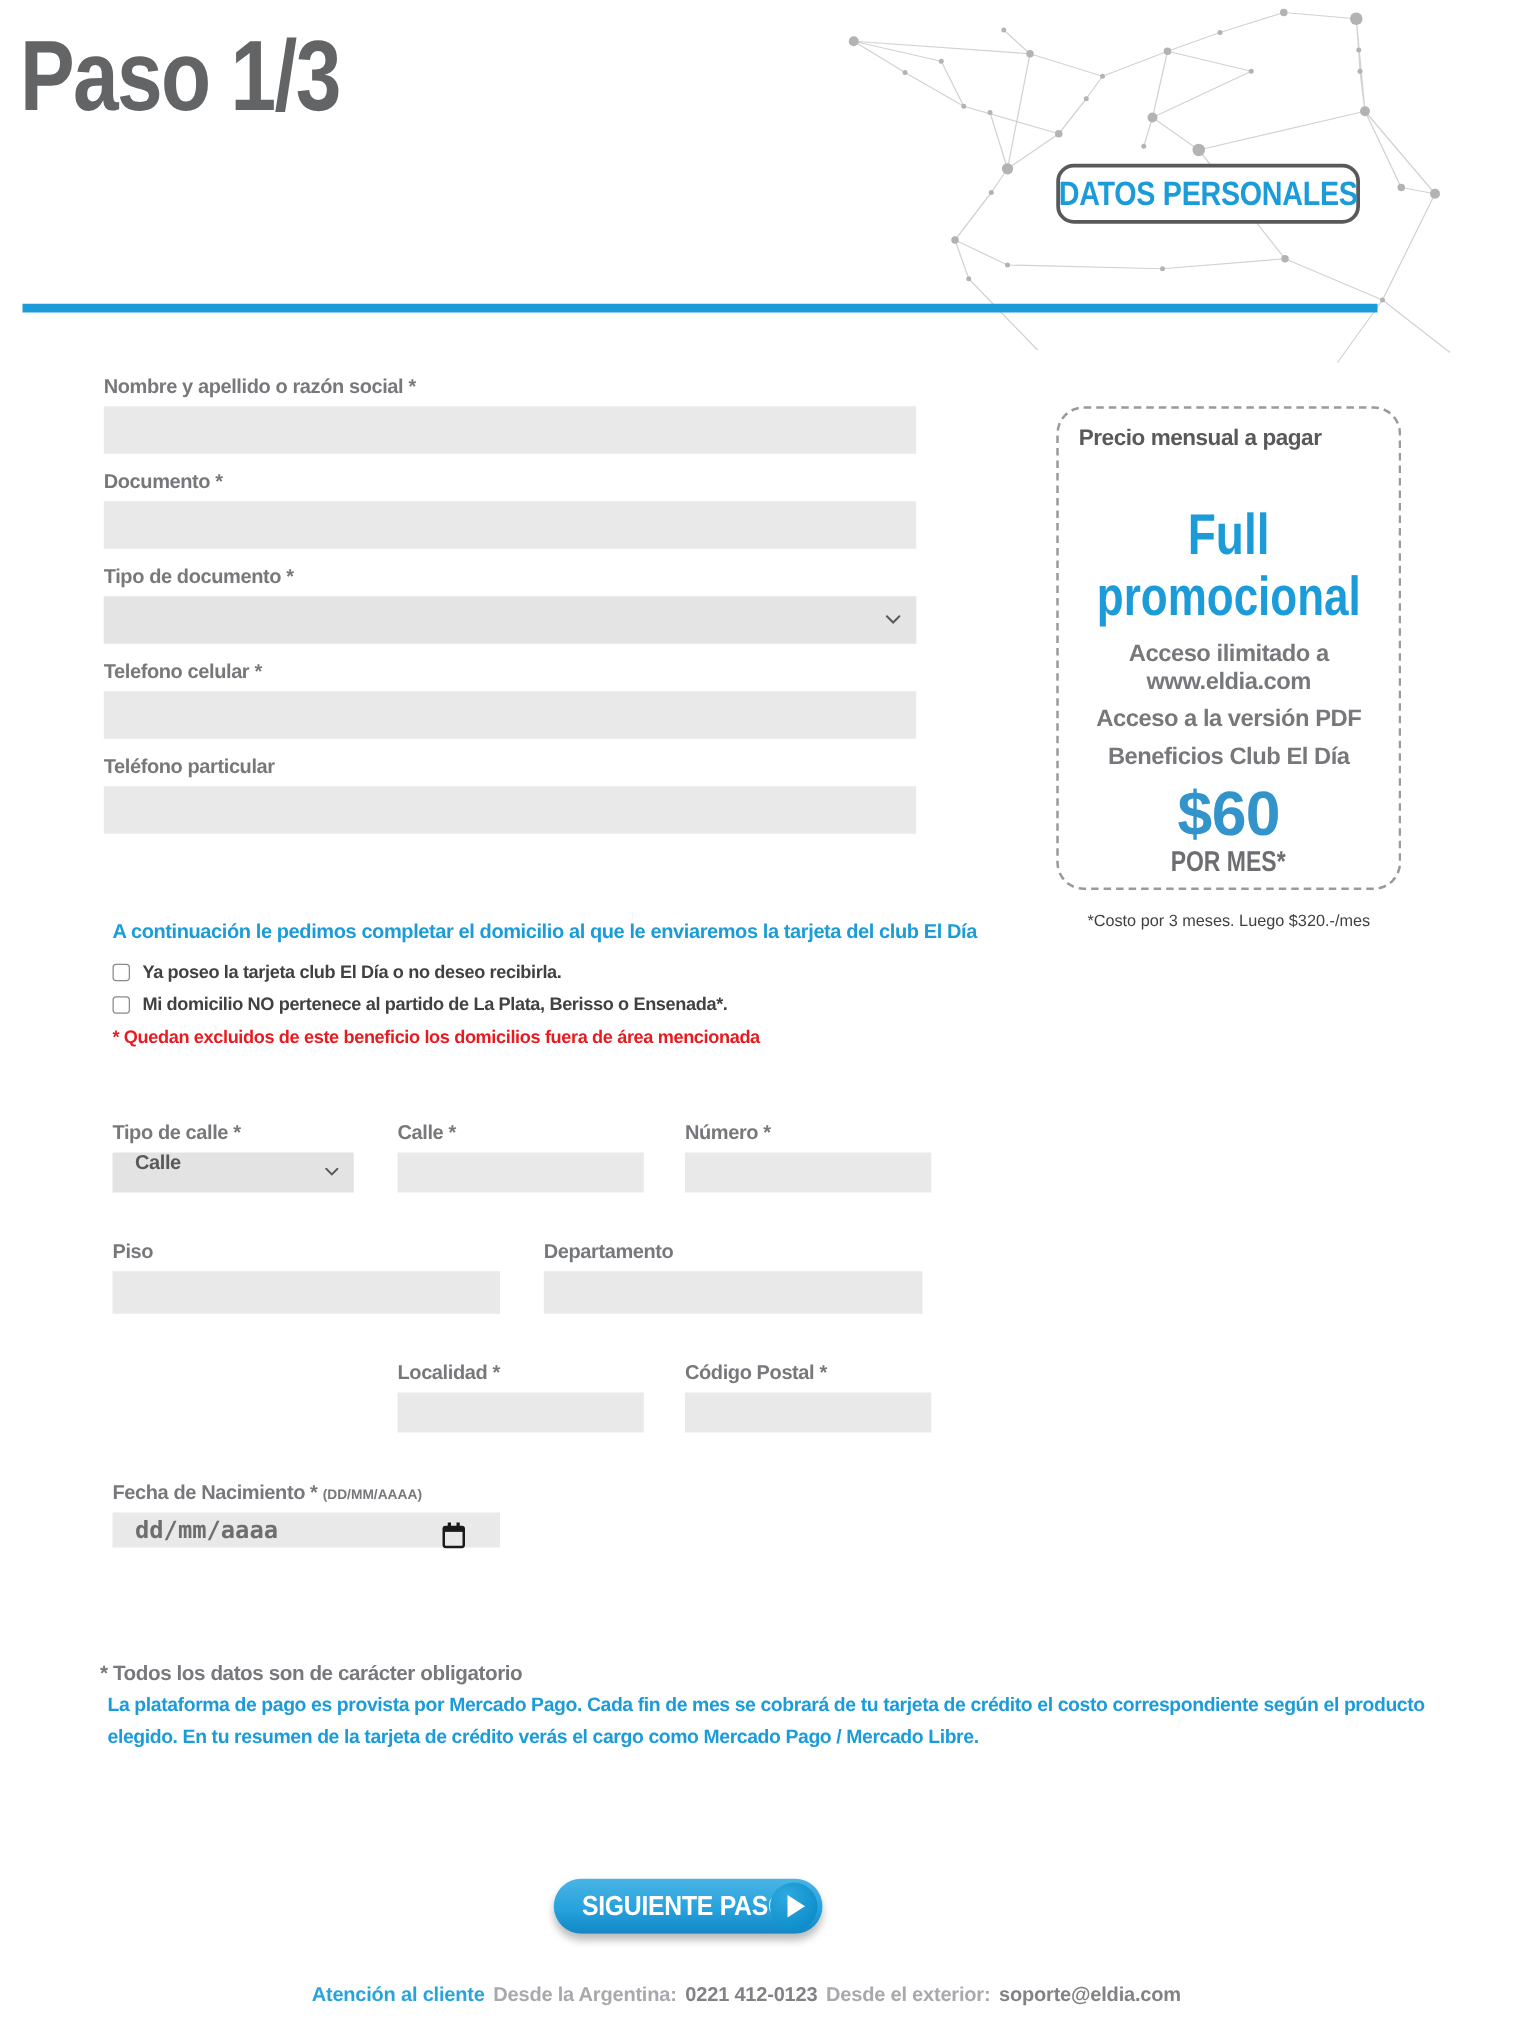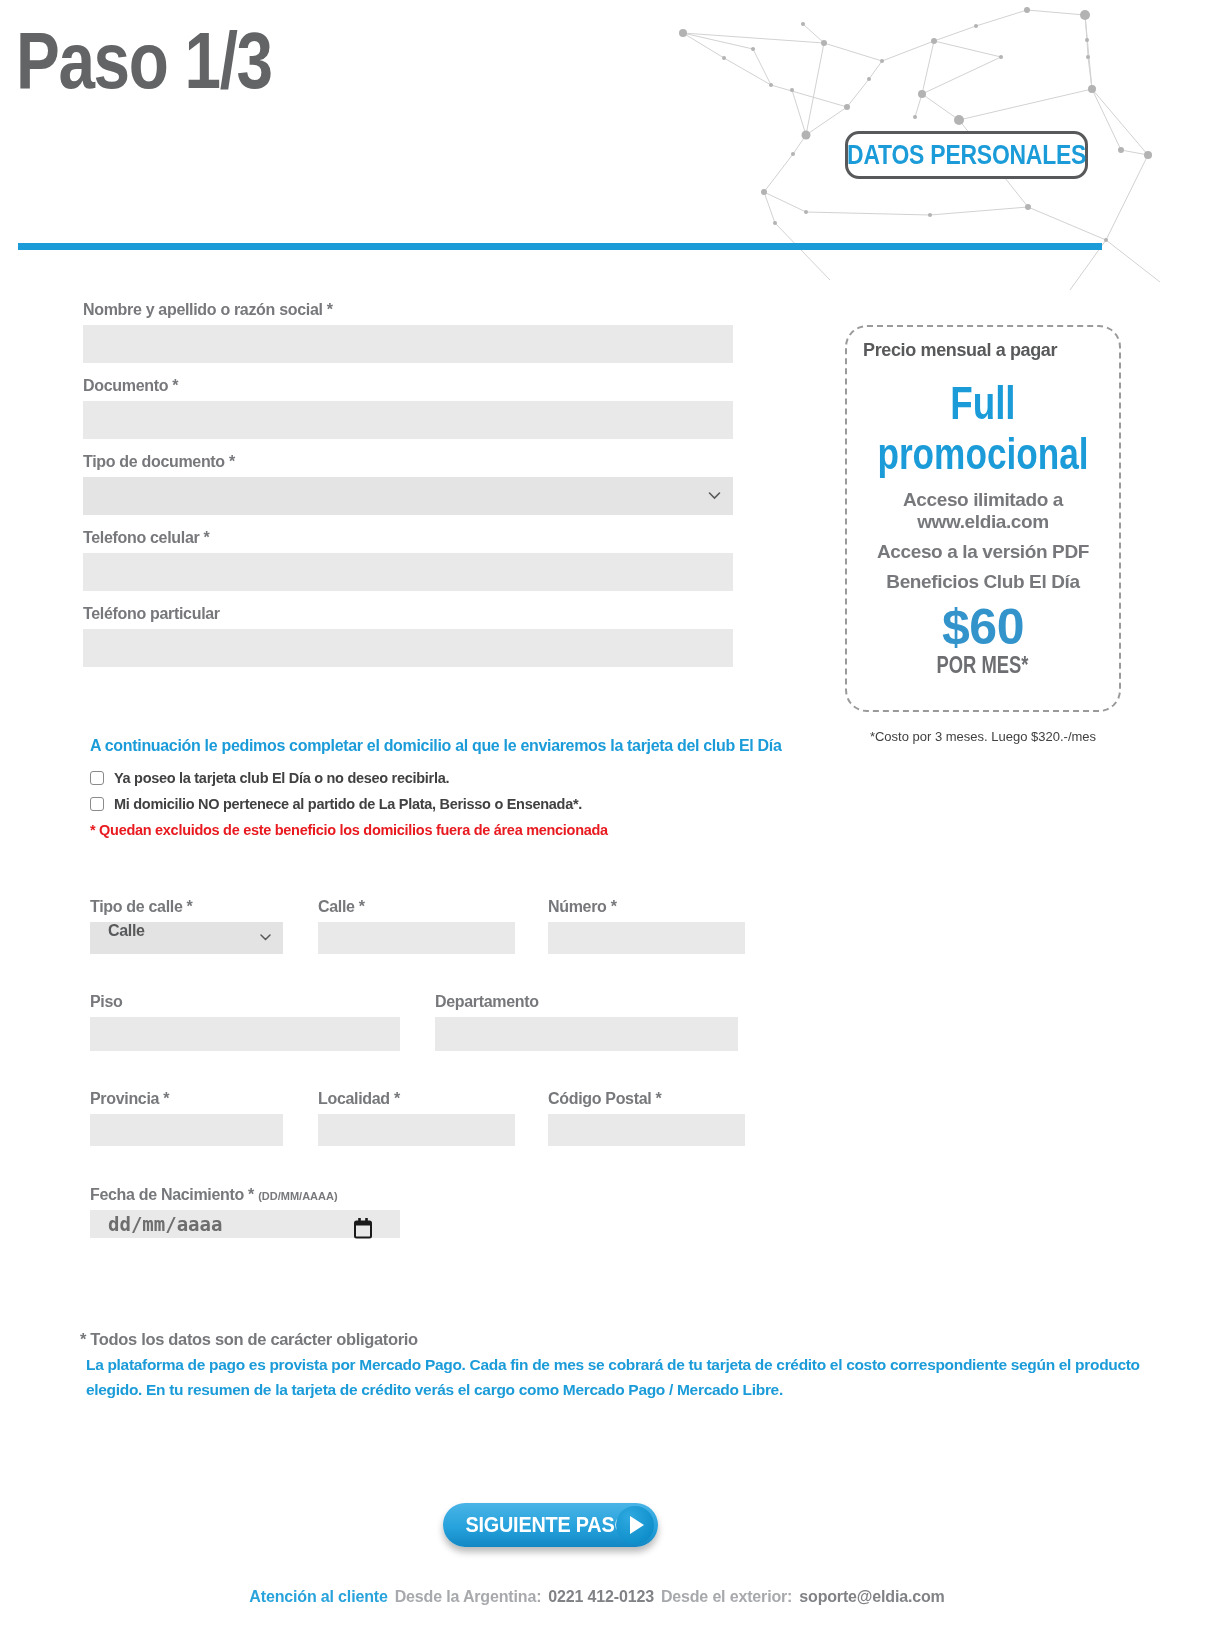--- a/index.html
+++ b/index.html
@@ -24,21 +24,21 @@
   .fgroup { margin-bottom:14px; }
   .flabel { display:block; height:20px; margin-bottom:4px; font-size:16px; font-weight:700; color:#77787b; letter-spacing:-0.02em; white-space:nowrap; }
   .tinput { width:100%; height:38px; background:#e9e9e9; border:none; outline:none; font-size:17px; color:#444; padding:0 12px; font-family:"Liberation Sans",sans-serif; }
   .selectbox { position:relative; width:100%; height:38px; background:#e4e4e4; display:flex; align-items:flex-start; padding:0 18px; cursor:pointer; }
   .selectbox .val { font-size:16px; font-weight:700; color:#58595b; letter-spacing:-0.02em; }
   .selectbox .chev { position:absolute; right:12px; top:50%; transform:translateY(-50%); line-height:0; }
 
   
   .panel { position:absolute; left:845px; top:325px; width:276px; height:387px; border:2px dashed #9a9a9a; border-radius:22px; background:#fff; text-align:center; }
   .panel-header { position:absolute; left:16px; top:13px; font-size:18px; font-weight:700; color:#58595b; letter-spacing:-0.02em; }
-  .plan1 { margin-top:50px; font-size:46px; line-height:52px; font-weight:700; color:#1b9cd9; }
+  .plan1 { margin-top:74px; font-size:46px; line-height:52px; font-weight:700; color:#1b9cd9; }
   .plan2 { font-size:44px; line-height:50px; font-weight:700; color:#1b9cd9; }
   .plan1 span,.plan2 span,.permes span { display:inline-block; transform:scaleX(.8); white-space:nowrap; }
   .features { margin-top:10px; }
   .feature { font-size:19px; line-height:22px; font-weight:700; color:#77787b; letter-spacing:-0.02em; margin:0 auto 8px; }
   .feature.wrap2 { max-width:200px; }
   .price { margin-top:4px; font-size:50px; line-height:52px; font-weight:700; color:#3394cb; letter-spacing:-0.01em; }
   .permes { font-size:23px; line-height:24px; font-weight:700; color:#6d6e71; }
   .panel-footnote { position:absolute; left:845px; top:729px; width:276px; text-align:center; font-size:13px; color:#414042; }
 
   
@@ -219,24 +219,20 @@
       <input class="sinput" type="text" style="">
     </div>
     <div class="cell c-piso">
       <span class="flabel">Piso</span>
       <input class="sinput" style="height: 34px;" type="text">
     </div>
     <div class="cell c-depto">
       <span class="flabel">Departamento</span>
       <input class="sinput" style="height: 34px;" type="text">
     </div>
-    <div class="cell c-prov">
-      <span class="flabel">Provincia *</span>
-      <input class="sinput" type="text" style="">
-    </div>
     <div class="cell c-loc">
       <span class="flabel">Localidad *</span>
       <input class="sinput" type="text" style="">
     </div>
     <div class="cell c-cp">
       <span class="flabel">Código Postal *</span>
       <input class="sinput" type="text" style="">
     </div>
     <div class="cell c-fecha">
       <span class="flabel">

